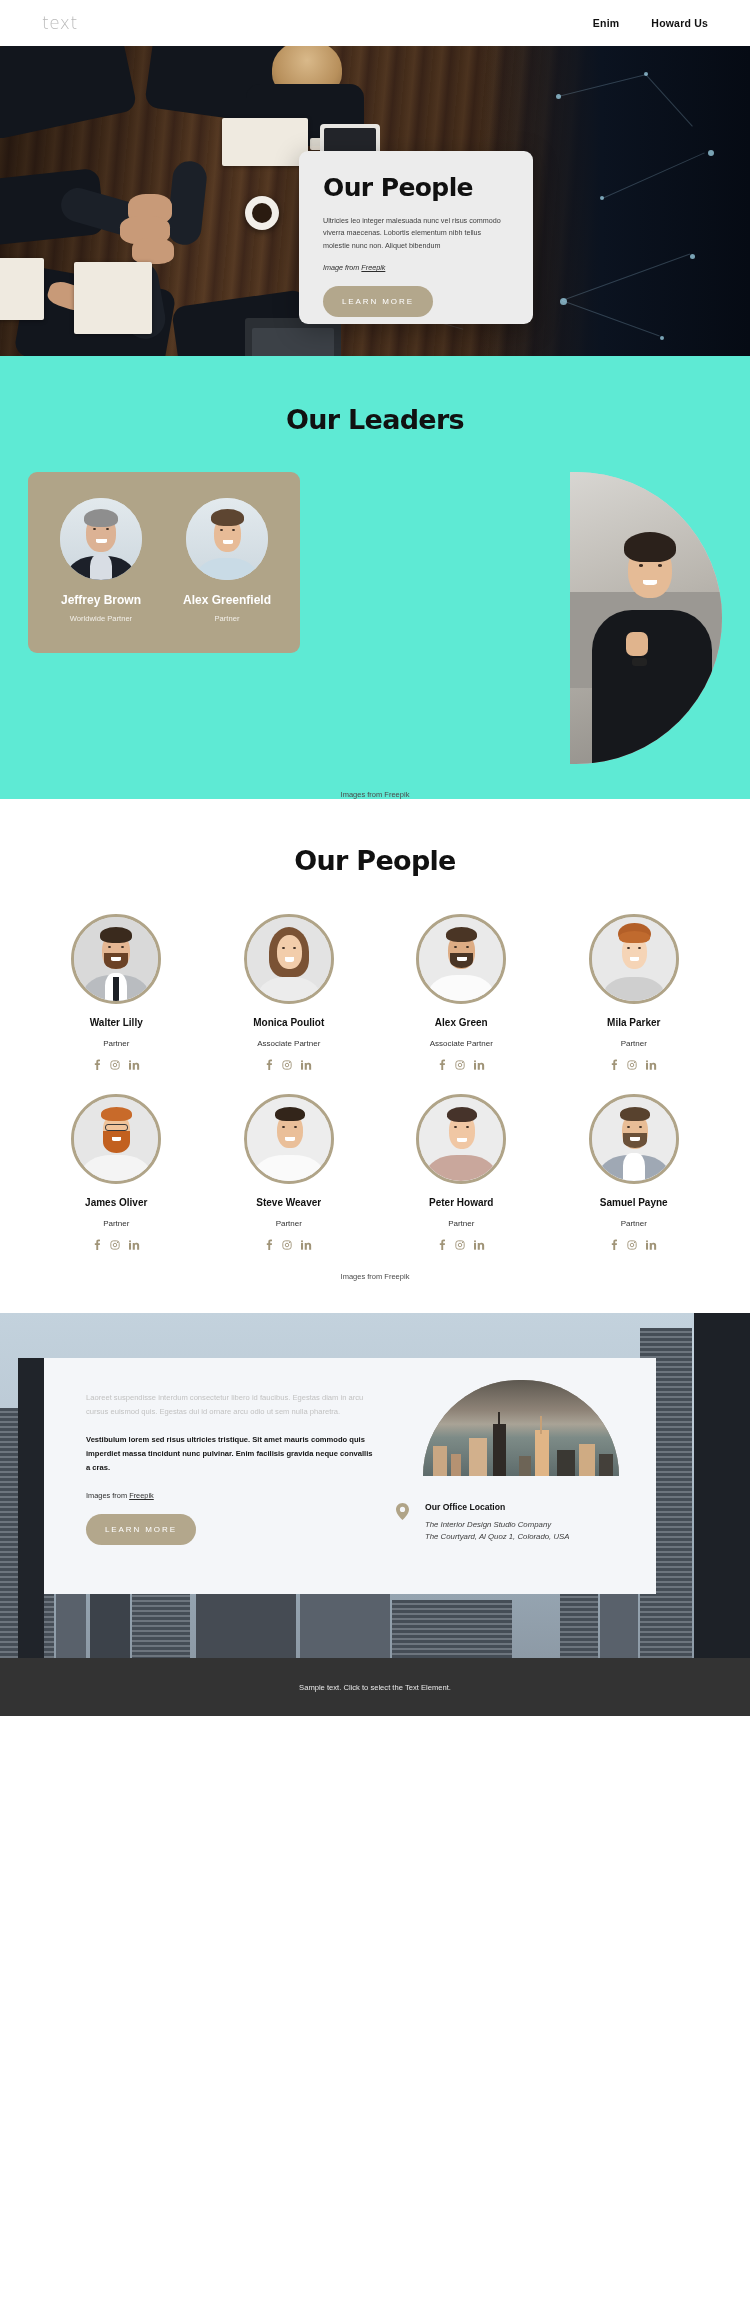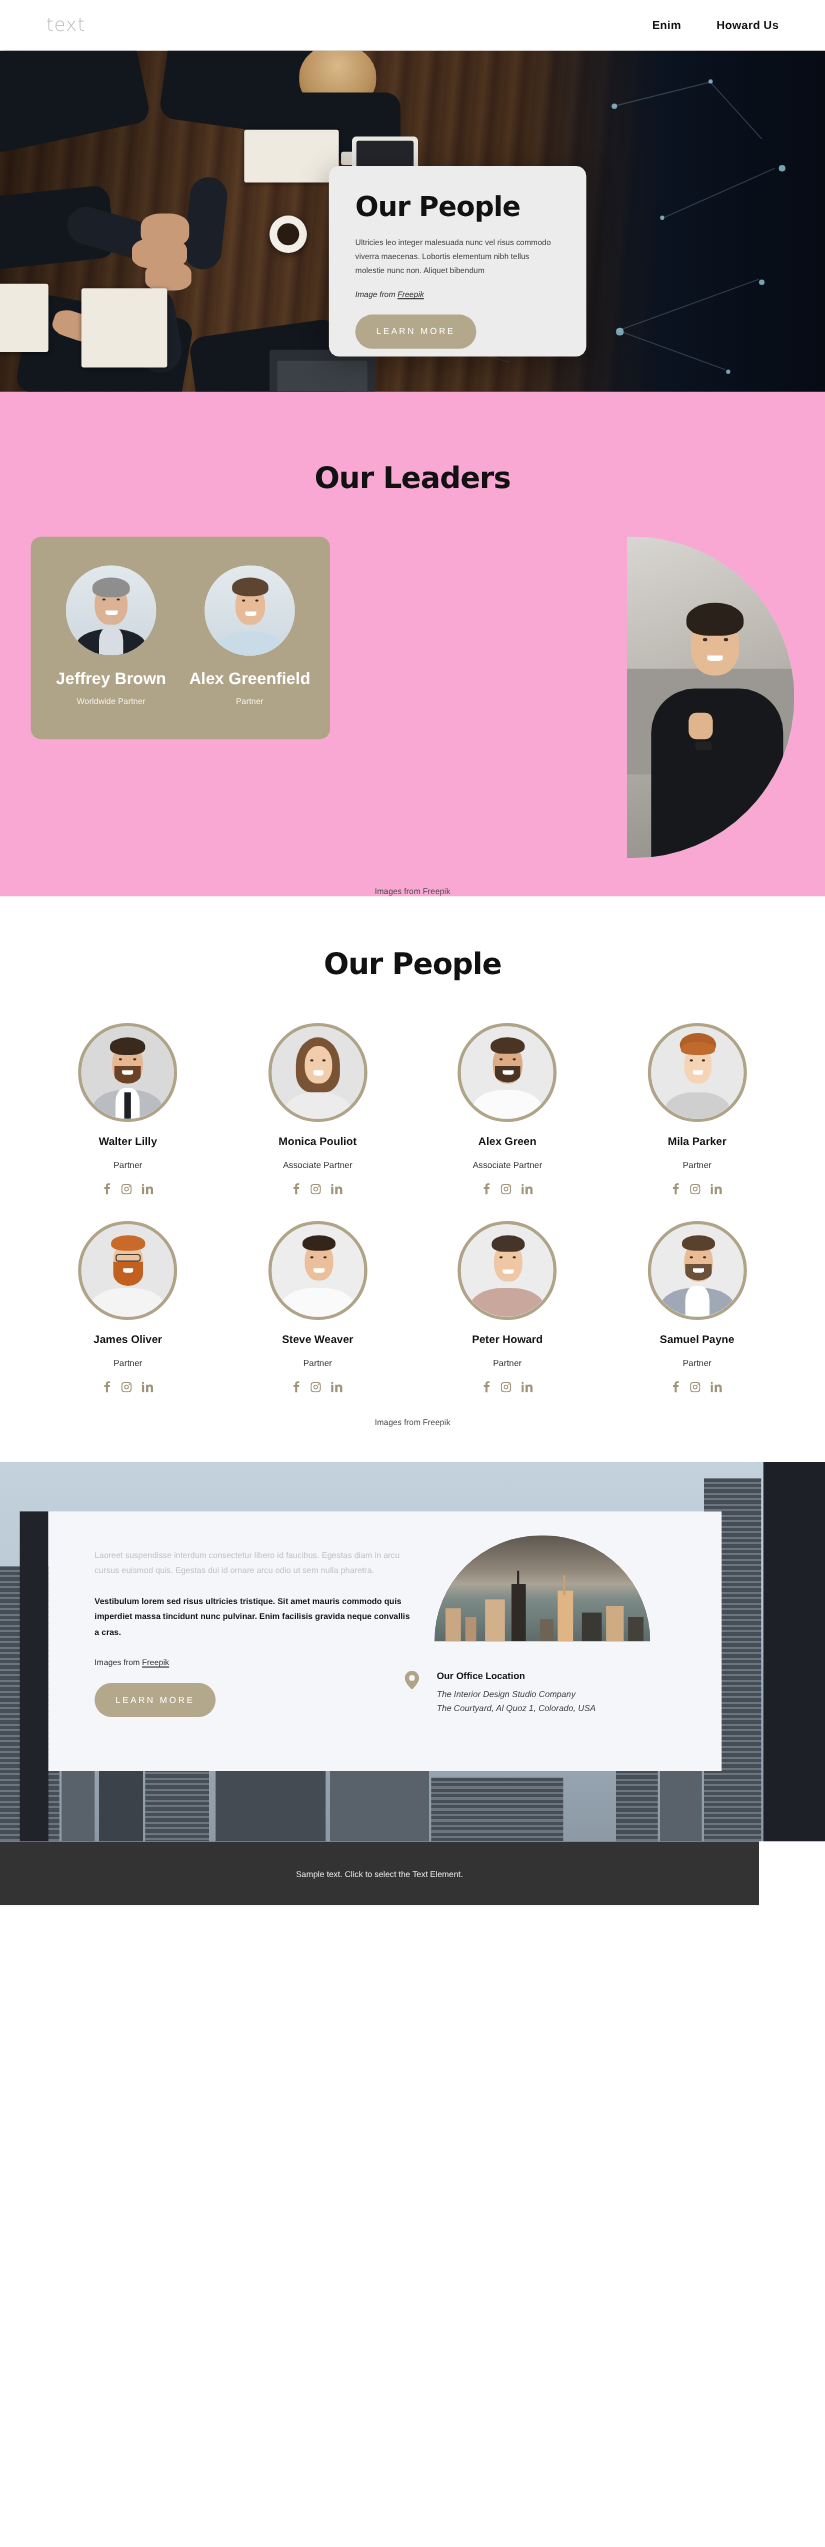--- a/index.html
+++ b/index.html
@@ -96,36 +96,36 @@
   
   .sec-title{
     text-align:center; font-size:27px; font-weight:bold; letter-spacing:-.7px;
     font-family:"DejaVu Sans", sans-serif; color:#111;
   }
   .freepik-note{
     text-align:center; font-size:7.5px; color:#4b4b4b;
   }
 
   
-  .leaders-sec{ padding:64px 0 0; background:#f9a8d4; }
+  .leaders-sec{ padding:48px 0 0; background:#5eead4; }
   .leaders-wrap{
     display:flex; gap:18px; padding:0 28px; margin-top:37px;
     align-items:flex-start;
   }
   .leaders-card{
     width:272px; background:#b0a488; border-radius:9px;
     padding:26px 14px 18px; display:grid;
     grid-template-columns:1fr 1fr; gap:6px 8px;
   }
   .leader{ text-align:center; }
   .leader .ava{
     width:82px;height:82px;border-radius:50%;margin:0 auto 13px;
     overflow:hidden;position:relative;background:#d6dde2;
   }
-  .leader .nm{ font-size:15px;font-weight:bold;color:#fff;margin-bottom:7px;}
+  .leader .nm{ font-size:12px;font-weight:bold;color:#fff;margin-bottom:7px;}
   .leader .rl{ font-size:7.6px;color:#f2efe8;margin-bottom:12px;}
   .leader-photo{
     width:152px;height:292px;border-radius:0 150px 150px 0;
     overflow:hidden;position:relative;background:#cfd2d6;
     margin-left:auto;
   }
 
   
   .face{position:absolute;inset:0;}
   .f-bg{position:absolute;inset:0;}
@@ -172,34 +172,34 @@
   }
   .contact-card h2{
     font-size:25px;font-weight:bold;letter-spacing:-.6px;color:#111;
     font-family:"DejaVu Sans", sans-serif; margin-bottom:20px;
   }
   .c-muted{ font-size:7.6px;line-height:1.85;color:#c2c2c2;width:286px;margin-bottom:14px;}
   .c-bold{ font-size:7.6px;line-height:1.85;color:#141414;font-weight:bold;width:292px;margin-bottom:16px;}
   .c-credit{ font-size:7.4px;color:#2d2d2d;margin-bottom:14px;}
   .c-credit u{text-decoration:underline;}
   .contact-right{
-    position:absolute; left:324px; top:22px; width:250px;
+    position:absolute; left:352px; top:22px; width:250px;
   }
   .arch{
     width:196px;height:96px;border-radius:98px 98px 0 0;overflow:hidden;position:relative;
     margin:0 auto 26px; background:#8b8275;
   }
   .info-row{ display:flex;gap:13px;margin-bottom:22px;align-items:flex-start;}
   .info-ico{ width:16px;flex:0 0 16px;padding-top:1px;}
   .info-t{ font-size:8.6px;font-weight:bold;color:#111;margin-bottom:7px;}
   .info-d{ font-size:7.8px;font-style:italic;color:#3b3b3b;line-height:1.6;}
 
   
   .site-footer{
-    width:690px;height:58px;background:#333333;
+    width:750px;height:58px;background:#333333;
     display:flex;align-items:center;justify-content:center;
   }
   .site-footer span{ font-size:7.6px;color:#e8e8e8;}
 </style>
 </head>
 <body>
 
 <header class="site-header">
   <div class="logo">text</div>
   <nav class="nav">

